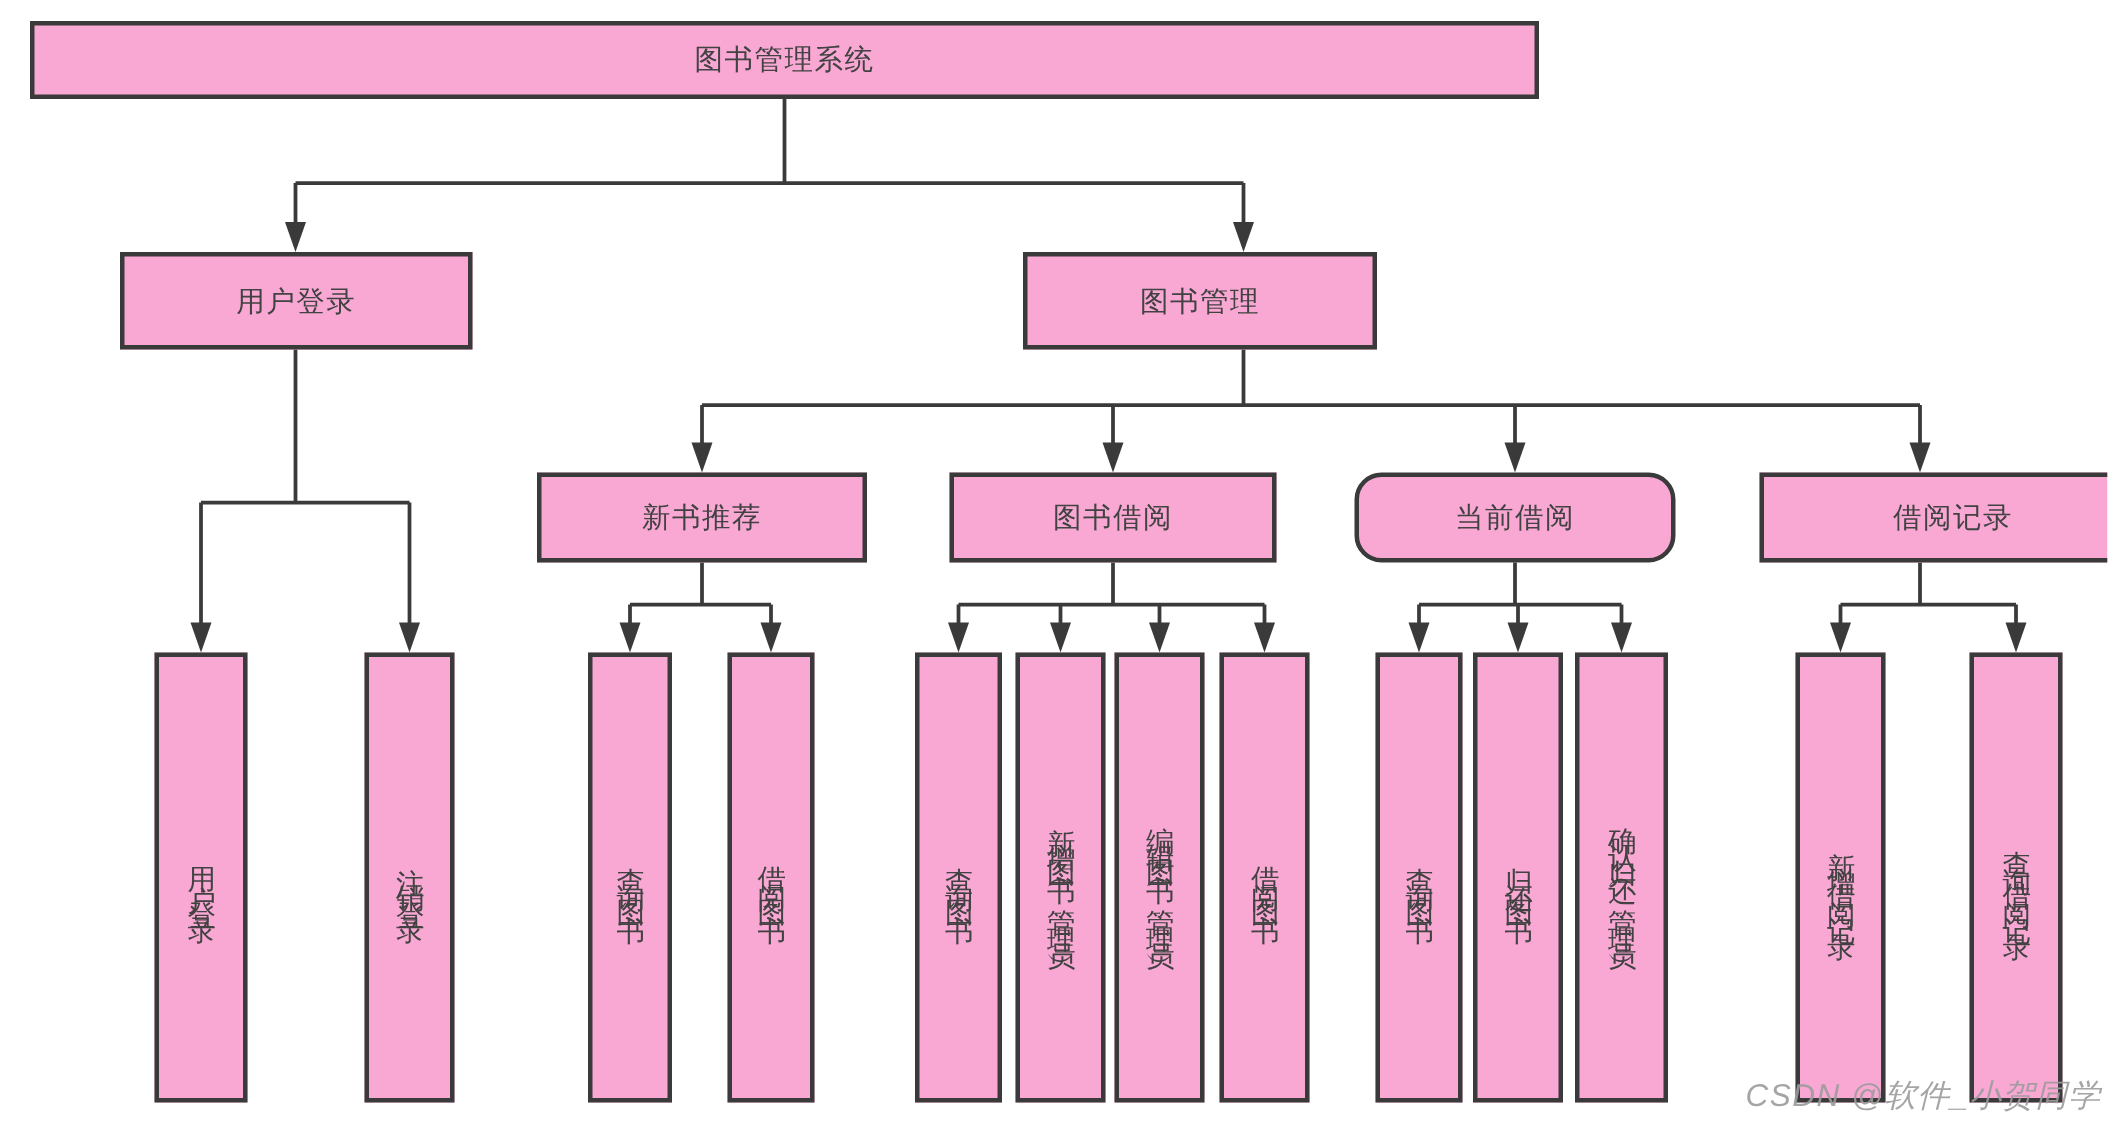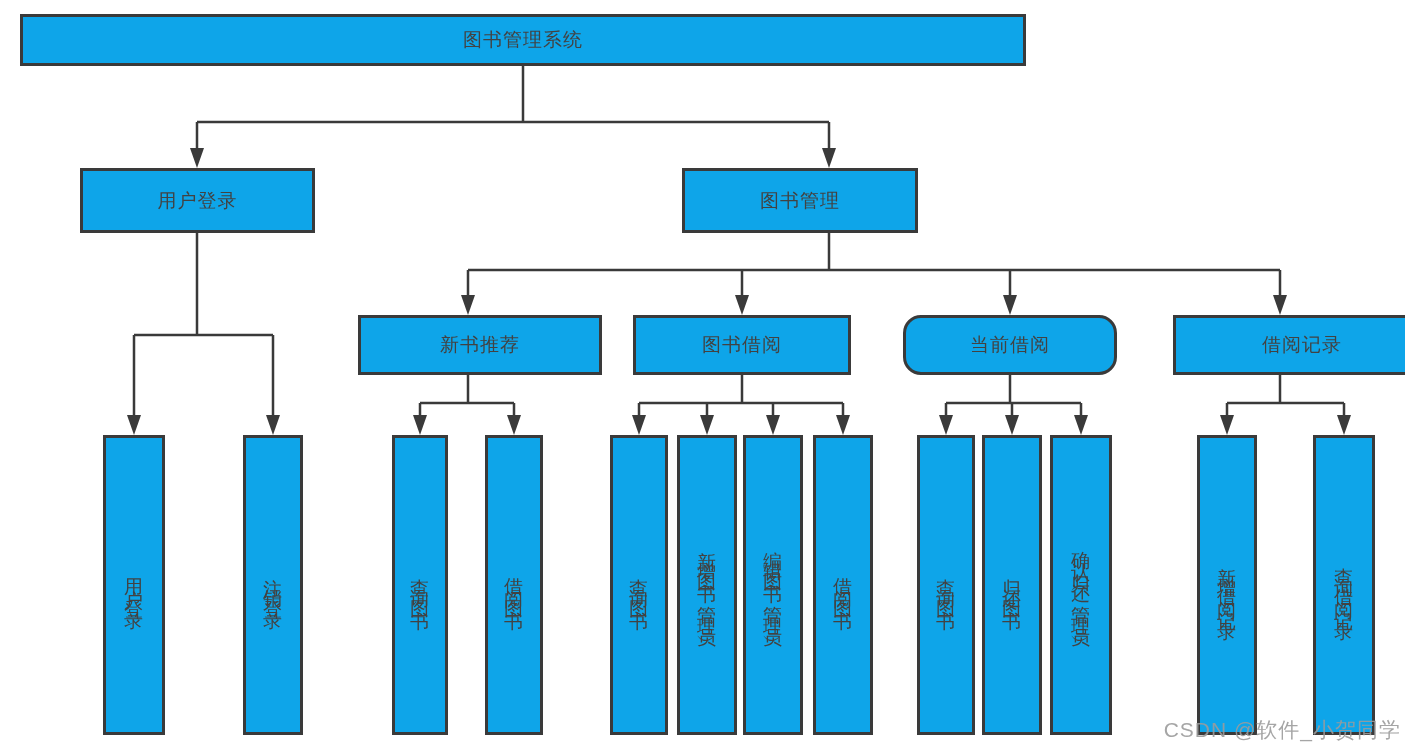--- a/index.html
+++ b/index.html
@@ -14,21 +14,21 @@
   .wires {
     position: absolute;
     left: 0; top: 0;
     width: 1405px; height: 747px;
     pointer-events: none;
   }
   .box {
     position: absolute;
     box-sizing: border-box;
     border: 3px solid #3a3a3a;
-    background: #0ea5e9;
+    background: #f9a8d4;
     display: flex;
     align-items: center;
     justify-content: center;
     color: #424242;
   }
   .hlabel {
     font-size: 19px;
     letter-spacing: 1px;
     white-space: nowrap;
   }
@@ -42,20 +42,21 @@
   }
   .watermark {
     position: absolute;
     right: 4px;
     top: 716px;
     font-size: 21px;
     color: rgba(155,155,155,0.9);
     letter-spacing: 1px;
     white-space: nowrap;
     z-index: 5;
+    font-style: italic;
   }
 </style>
 </head>
 <body>
 
 <div class="stage">
 
   <svg class="wires" viewBox="0 0 1405 747" xmlns="http://www.w3.org/2000/svg">
     <g stroke="#3a3a3a" stroke-width="2.5" fill="none">
 
@@ -100,21 +101,21 @@
     <span class="hlabel">图书管理系统</span>
   </div>
 
   <div class="box" style="left:80px; top:168px; width:235px; height:65px;">
     <span class="hlabel">用户登录</span>
   </div>
   <div class="box" style="left:682px; top:168px; width:236px; height:65px;">
     <span class="hlabel">图书管理</span>
   </div>
 
-  <div class="box" style="left:358px; top:315px; width:244px; height:60px;">
+  <div class="box" style="left:358px; top:315px; width:220px; height:60px;">
     <span class="hlabel">新书推荐</span>
   </div>
   <div class="box" style="left:633px; top:315px; width:218px; height:60px;">
     <span class="hlabel">图书借阅</span>
   </div>
   <div class="box" style="left:903px; top:315px; width:214px; height:60px;border-radius:18px;">
     <span class="hlabel">当前借阅</span>
   </div>
   <div class="box" style="left:1173px; top:315px; width:258px; height:60px;">
     <span class="hlabel">借阅记录</span>

